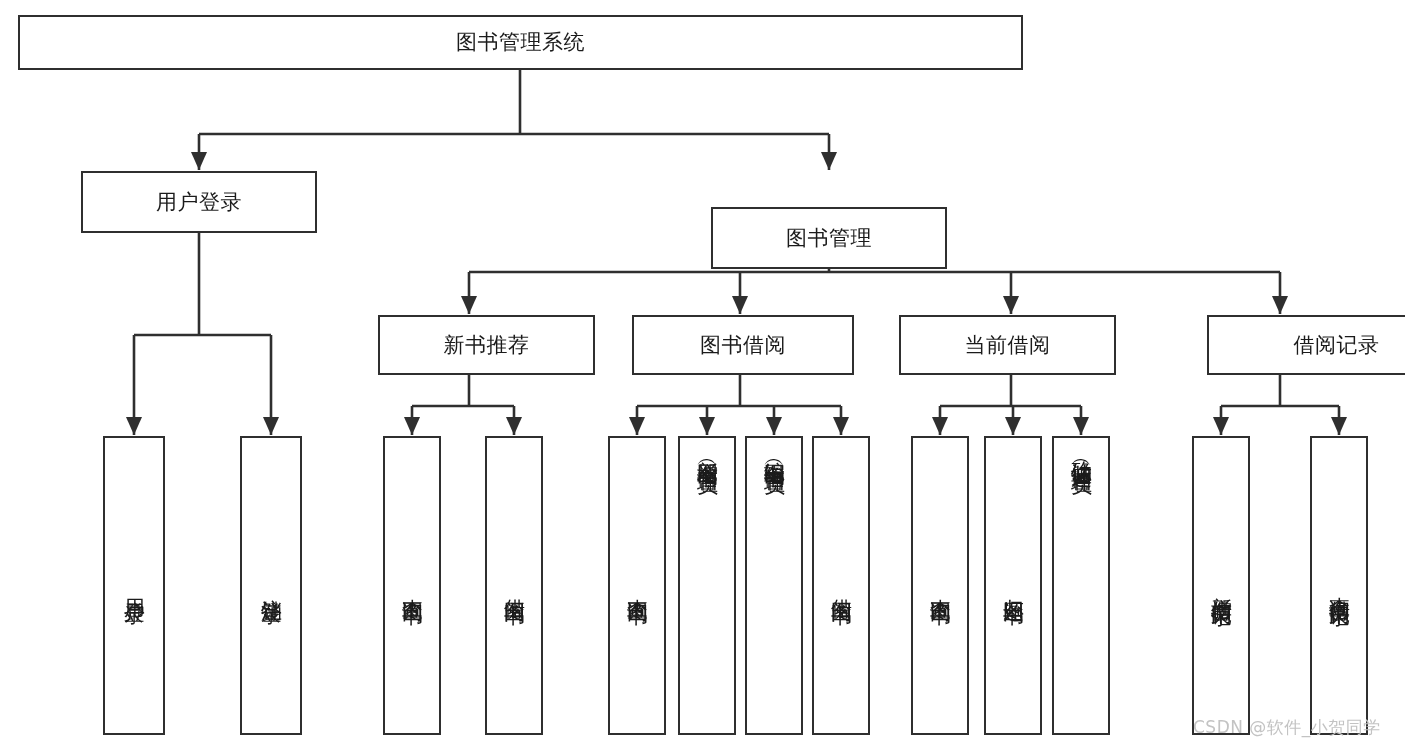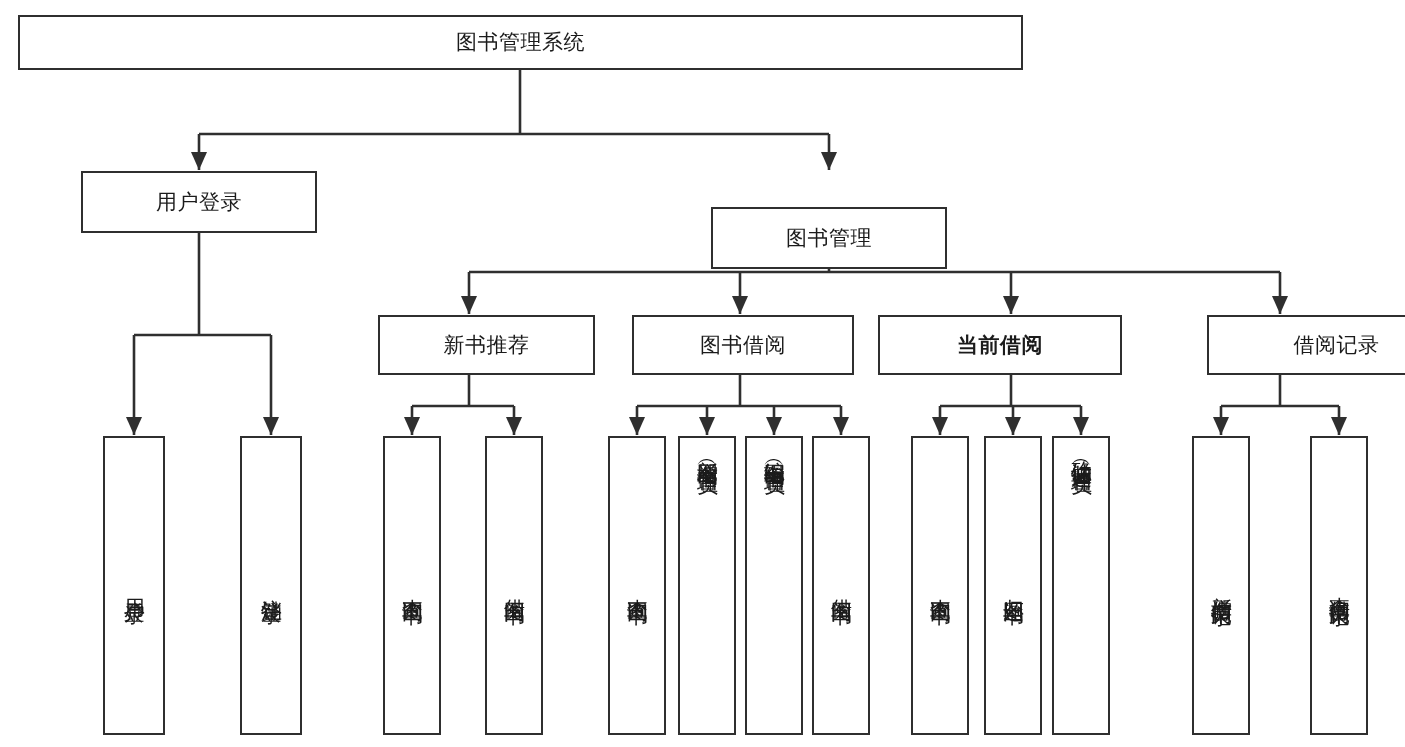--- a/index.html
+++ b/index.html
@@ -137,21 +137,21 @@
       </div>
       <div class="node h" style="left: 711px; top: 171px; width: 236px; height: 62px; margin-top: 36px;">
         <span class="label">图书管理</span>
       </div>
       <div class="node h" style="left: 361px; top: 315px; width: 217px; height: 60px; margin-left: 17px;">
         <span class="label">新书推荐</span>
       </div>
       <div class="node h" style="left: 632px; top: 315px; width: 222px; height: 60px;">
         <span class="label">图书借阅</span>
       </div>
-      <div class="node h" style="left: 878px; top: 315px; width: 244px; height: 60px; font-weight: bold;">
+      <div class="node h" style="left: 899px; top: 315px; width: 217px; height: 60px;">
         <span class="label">当前借阅</span>
       </div>
       <div class="node h" style="left: 1172px; top: 315px; width: 259px; height: 60px; margin-left: 35px;">
         <span class="label">借阅记录</span>
       </div>
       <div class="node v mid" style="left: 103px; top: 436px; width: 62px; height: 299px;">
         <span class="label" style="margin-top: 0px;">用户登录</span>
       </div>
       <div class="node v mid" style="left: 240px; top: 436px; width: 62px; height: 299px;">
         <span class="label" style="margin-top: 0px;">注销登录</span>
@@ -183,13 +183,14 @@
       <div class="node v" style="left: 1052px; top: 436px; width: 58px; height: 299px;">
         <span class="label" style="margin-top: 6px;">确认归还（管理员）</span>
       </div>
       <div class="node v mid" style="left: 1192px; top: 436px; width: 58px; height: 299px;">
         <span class="label" style="margin-top: 0px;">新增借阅记录</span>
       </div>
       <div class="node v mid" style="left: 1310px; top: 436px; width: 58px; height: 299px;">
         <span class="label" style="margin-top: 0px;">查询借阅记录</span>
       </div>
     </div>
+  <div class="watermark" style="left: 1193px; top: 716px;">CSDN @软件_小贺同学</div>
 </div>
 
 </body></html>

